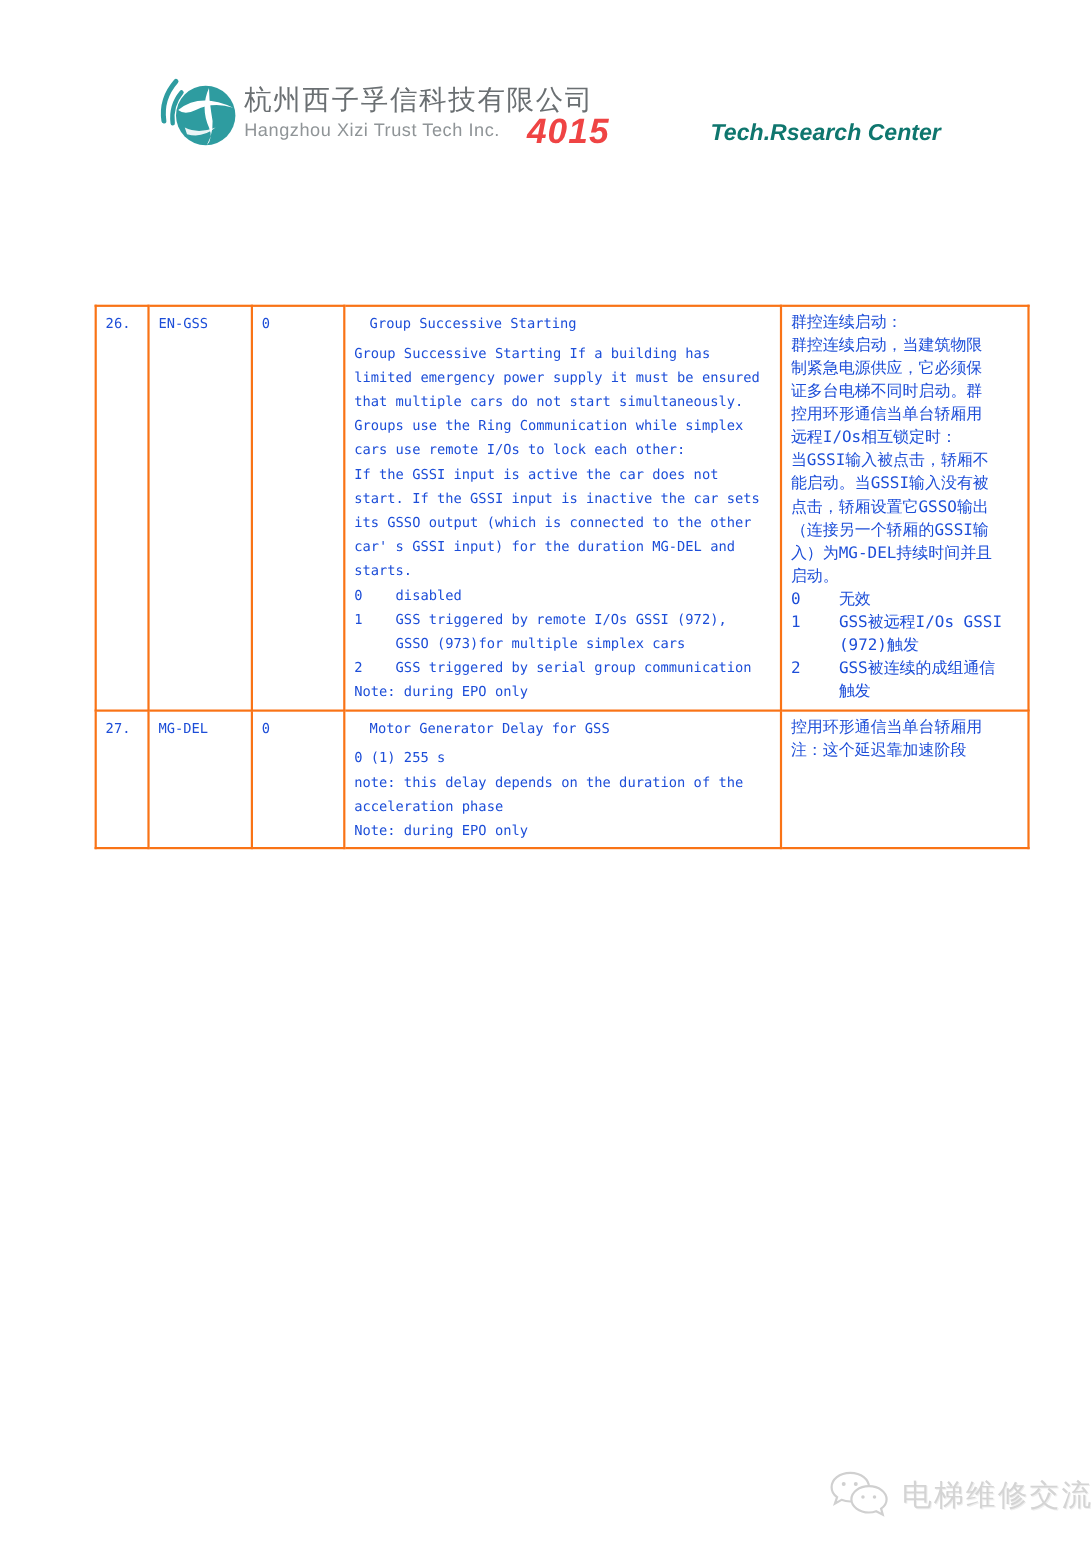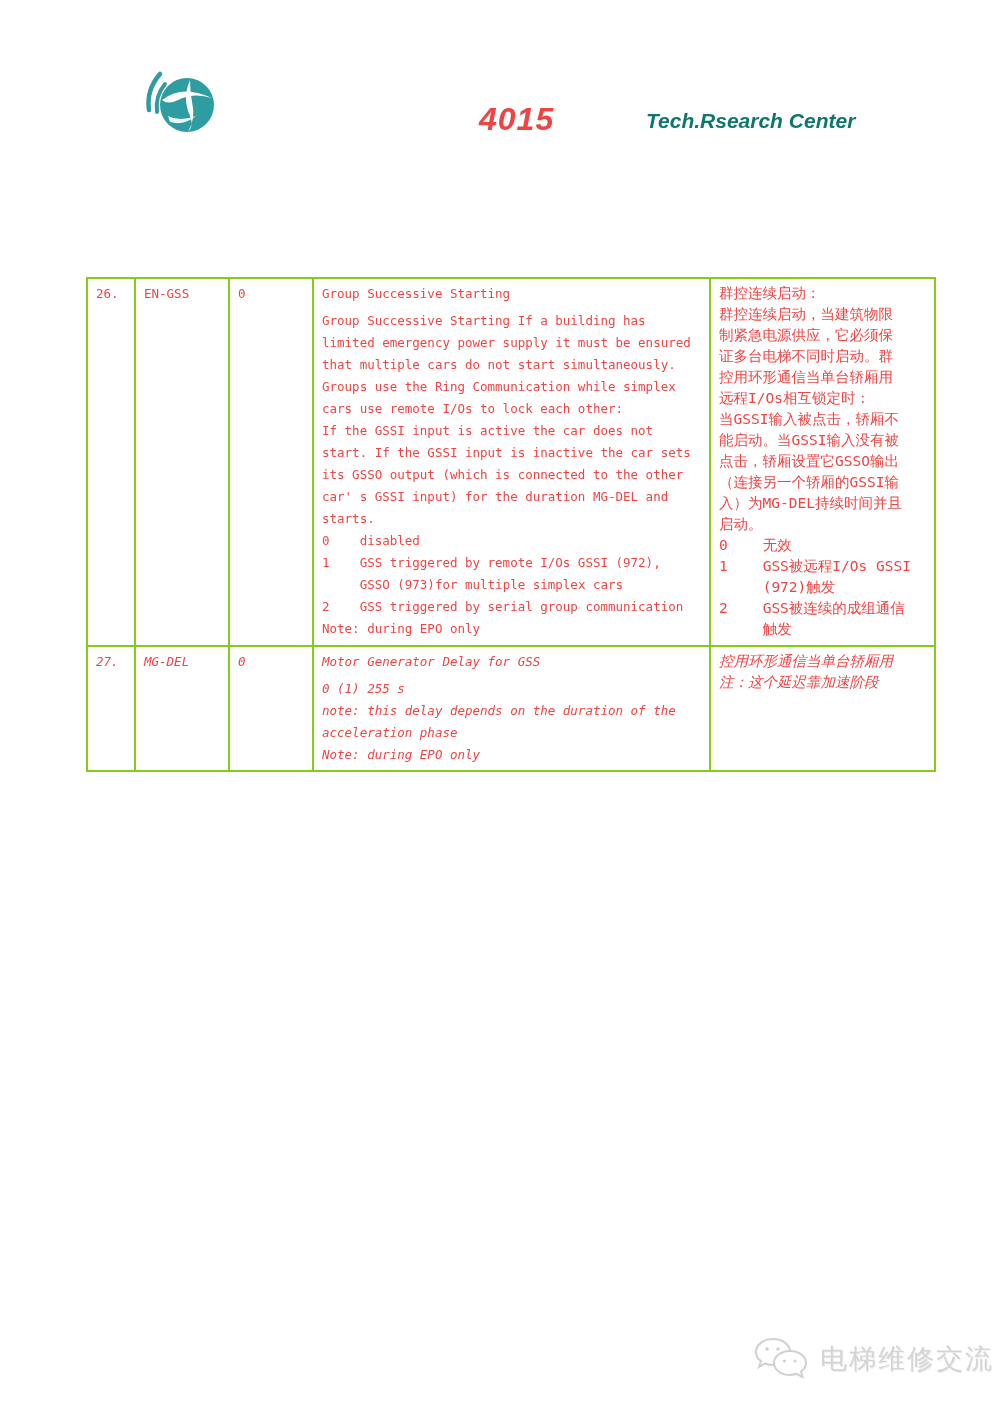--- a/index.html
+++ b/index.html
@@ -56,37 +56,37 @@
 
   
   table.param-table {
     position: absolute;
     left: 86px; top: 277px;
     width: 845px;
     border-collapse: collapse;
     table-layout: fixed;
   }
   table.param-table td {
-    border: 2px solid #84cc16;
+    border: 2px solid #f97316;
     vertical-align: top;
     padding: 4px 6px 4px 8px;
     font-family: "DejaVu Sans Mono", monospace;
     font-size: 12.5px;
     line-height: 22px;
-    color: #ef4444;
+    color: #1d4ed8;
   }
   td.c-idx  { width: 48px;  }
   td.c-name { width: 94px; margin-top: 36px;  }
   td.c-def  { width: 84px;  }
   td.c-en   { width: 397px; }
   td.c-cn   { width: 225px; padding-left: 7px; }
   tr.row-26 { height: 368px; }
-  tr.row-27 { height: 117px; font-style: italic; }
-
-  .en-title { margin-bottom: 5px; white-space: pre-wrap; }
+  tr.row-27 { height: 117px; }
+
+  .en-title { margin-bottom: 5px; white-space: pre-wrap; margin-left: 14px; }
   .pre      { white-space: pre-wrap; word-break: break-word; }
   .cn-text  {
     white-space: pre-wrap;
     word-break: break-all;
     font-size: 14.5px;
     line-height: 21px;
   }
 
   
   .watermark {
@@ -116,20 +116,24 @@
     <path d="M27 20 Q17 32 19 48" stroke="#2e9ca0" stroke-width="4" fill="none" stroke-linecap="round"></path>
     <path d="M30 32 Q25 40 26 50" stroke="#2e9ca0" stroke-width="3.5" fill="none" stroke-linecap="round"></path>
 
     <circle cx="49" cy="41" r="27" fill="#2e9ca0"></circle>
 
     <path d="M24 36 Q44 20 74 34 Q56 28 40 36 Q30 41 24 36 Z" fill="#ffffff"></path>
     <path d="M52 16 Q44 34 52 52 Q56 62 50 68 Q58 54 54 38 Q52 26 52 16 Z" fill="#ffffff"></path>
     <path d="M30 52 Q42 58 58 52 Q46 62 32 58 Z" fill="#ffffff" opacity="0.9"></path>
   </svg>
 
+  <div class="company-block">
+    <div class="company-cn">杭州西子孚信科技有限公司</div>
+    <div class="company-en">Hangzhou Xizi Trust Tech Inc.</div>
+  </div>
 
   <div class="doc-number">4015</div>
   <div class="center-name">Tech.Rsearch Center</div>
 
   <table class="param-table">
     <tbody>
       <tr class="row-26">
         <td class="c-idx"><span>26.</span></td>
         <td class="c-name"><span>EN-GSS</span></td>
         <td class="c-def"><span>0</span></td>

